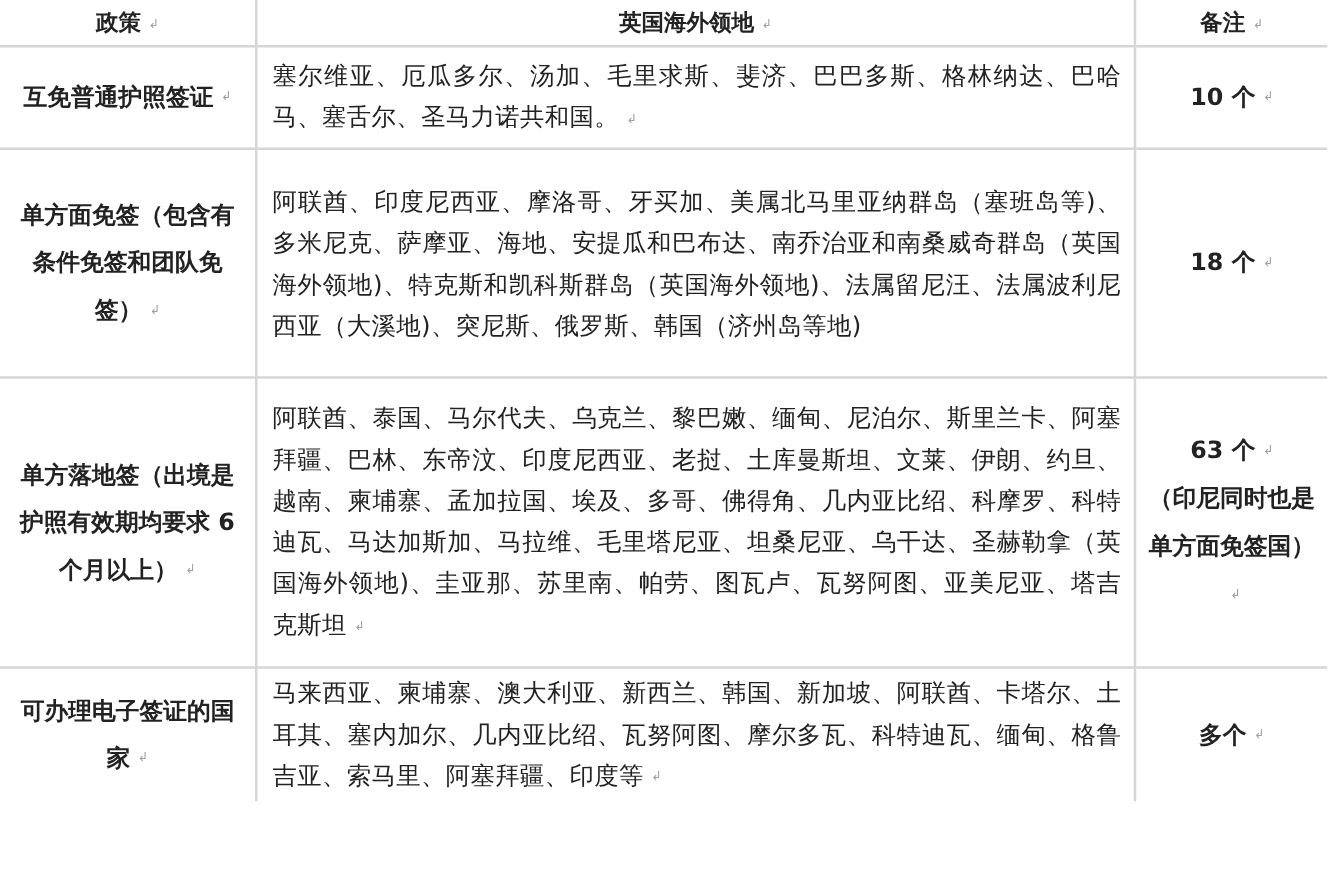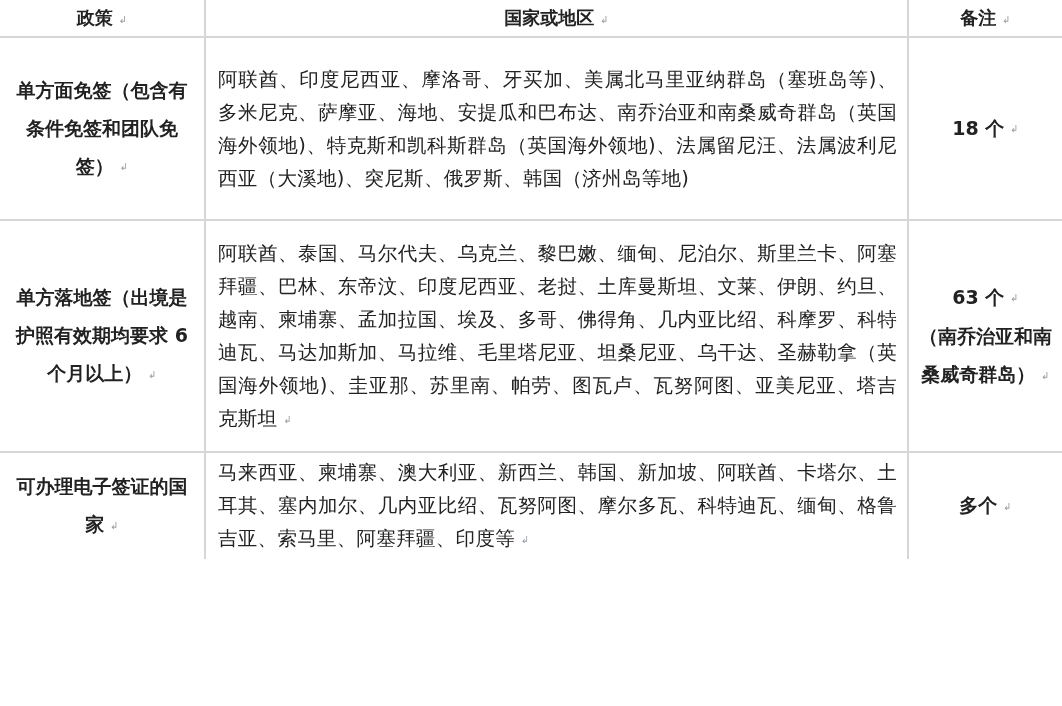--- a/index.html
+++ b/index.html
@@ -69,37 +69,42 @@
 
 <table>
   <colgroup>
       <col class="c1">
       <col class="c2">
       <col class="c3">
     </colgroup>
   <tbody>
       <tr>
     <th><span>政策</span><span class="mark">↲</span></th>
-    <th><span>国家或地区</span><span class="mark">↲</span></th>
+    <th><span>英国海外领地</span><span class="mark">↲</span></th>
     <th><span>备注</span><span class="mark">↲</span></th>
   </tr>
 
+  <tr class="r1">
+    <td class="policy"><span>互免普通护照签证</span><span class="mark">↲</span></td>
+    <td class="countries"><span>塞尔维亚、厄瓜多尔、汤加、毛里求斯、斐济、巴巴多斯、格林纳达、巴哈马、塞舌尔、圣马力诺共和国。</span><span class="mark">↲</span></td>
+    <td class="note"><span>10 个</span><span class="mark">↲</span></td>
+  </tr>
 
   <tr class="r2">
     <td class="policy"><span>单方面免签（包含有条件免签和团队免签）</span><span class="mark">↲</span></td>
     <td class="countries"><span>阿联酋、印度尼西亚、摩洛哥、牙买加、美属北马里亚纳群岛（塞班岛等)、多米尼克、萨摩亚、海地、安提瓜和巴布达、南乔治亚和南桑威奇群岛（英国海外领地)、特克斯和凯科斯群岛（英国海外领地)、法属留尼汪、法属波利尼西亚（大溪地)、突尼斯、俄罗斯、韩国（济州岛等地)</span></td>
     <td class="note"><span>18 个</span><span class="mark">↲</span></td>
   </tr>
 
   <tr class="r3">
     <td class="policy"><span>单方落地签（出境是护照有效期均要求 6 个月以上）</span><span class="mark">↲</span></td>
     <td class="countries"><span>阿联酋、泰国、马尔代夫、乌克兰、黎巴嫩、缅甸、尼泊尔、斯里兰卡、阿塞拜疆、巴林、东帝汶、印度尼西亚、老挝、土库曼斯坦、文莱、伊朗、约旦、越南、柬埔寨、孟加拉国、埃及、多哥、佛得角、几内亚比绍、科摩罗、科特迪瓦、马达加斯加、马拉维、毛里塔尼亚、坦桑尼亚、乌干达、圣赫勒拿（英国海外领地)、圭亚那、苏里南、帕劳、图瓦卢、瓦努阿图、亚美尼亚、塔吉克斯坦</span><span class="mark">↲</span></td>
     <td class="note">
       <div><span>63 个</span><span class="mark">↲</span></div>
-      <div><span>（南乔治亚和南桑威奇群岛）</span><span class="mark">↲</span></div>
+      <div><span>（印尼同时也是单方面免签国）</span><span class="mark">↲</span></div>
     </td>
   </tr>
 
   <tr class="r4">
     <td class="policy"><span>可办理电子签证的国家</span><span class="mark">↲</span></td>
     <td class="countries"><span>马来西亚、柬埔寨、澳大利亚、新西兰、韩国、新加坡、阿联酋、卡塔尔、土耳其、塞内加尔、几内亚比绍、瓦努阿图、摩尔多瓦、科特迪瓦、缅甸、格鲁吉亚、索马里、阿塞拜疆、印度等</span><span class="mark">↲</span></td>
     <td class="note"><span>多个</span><span class="mark">↲</span></td>
   </tr>
 
 </tbody>

